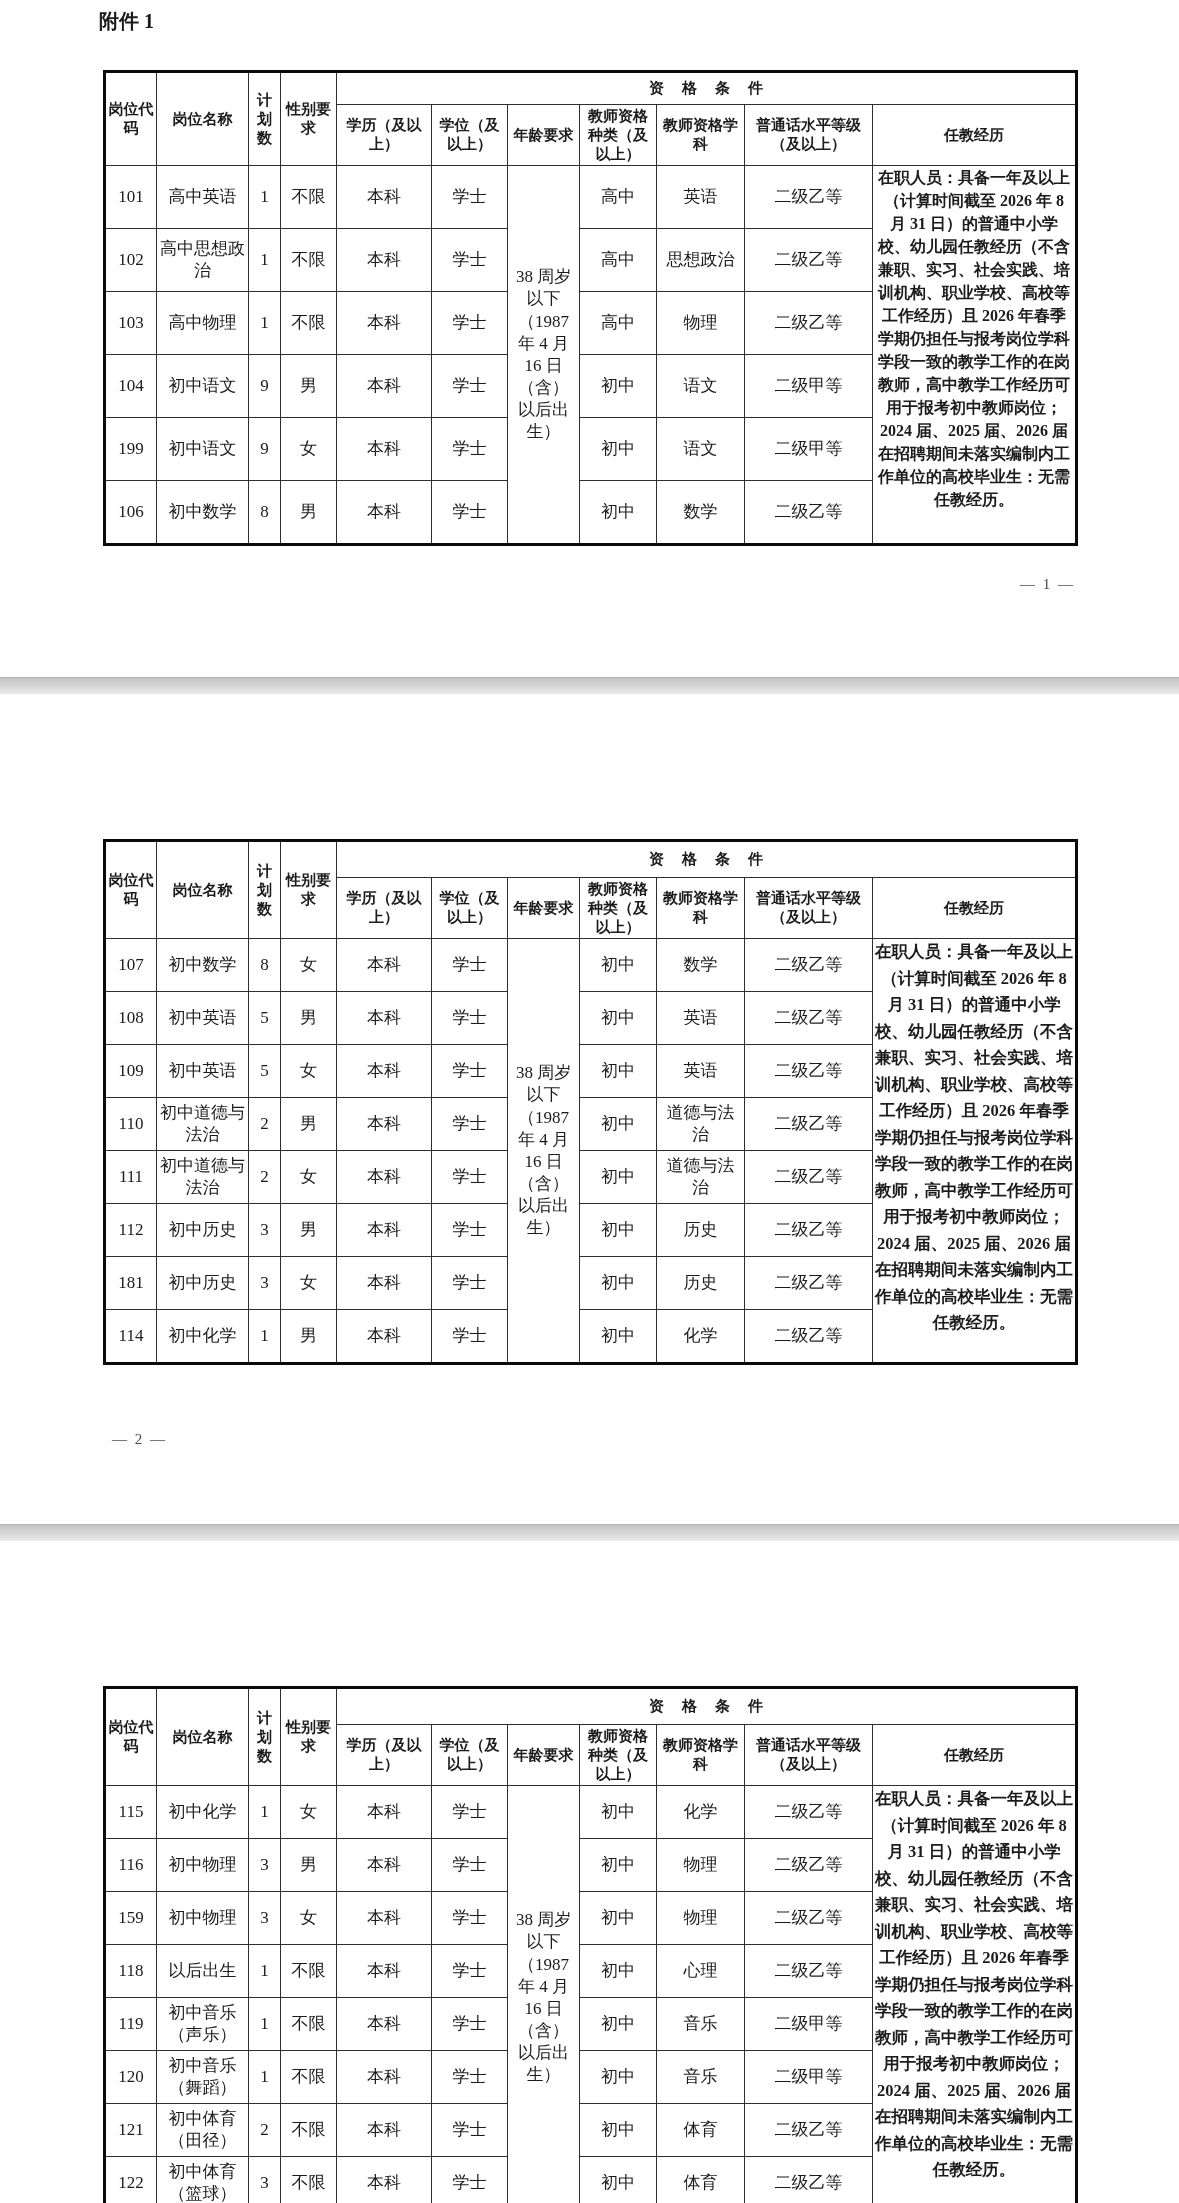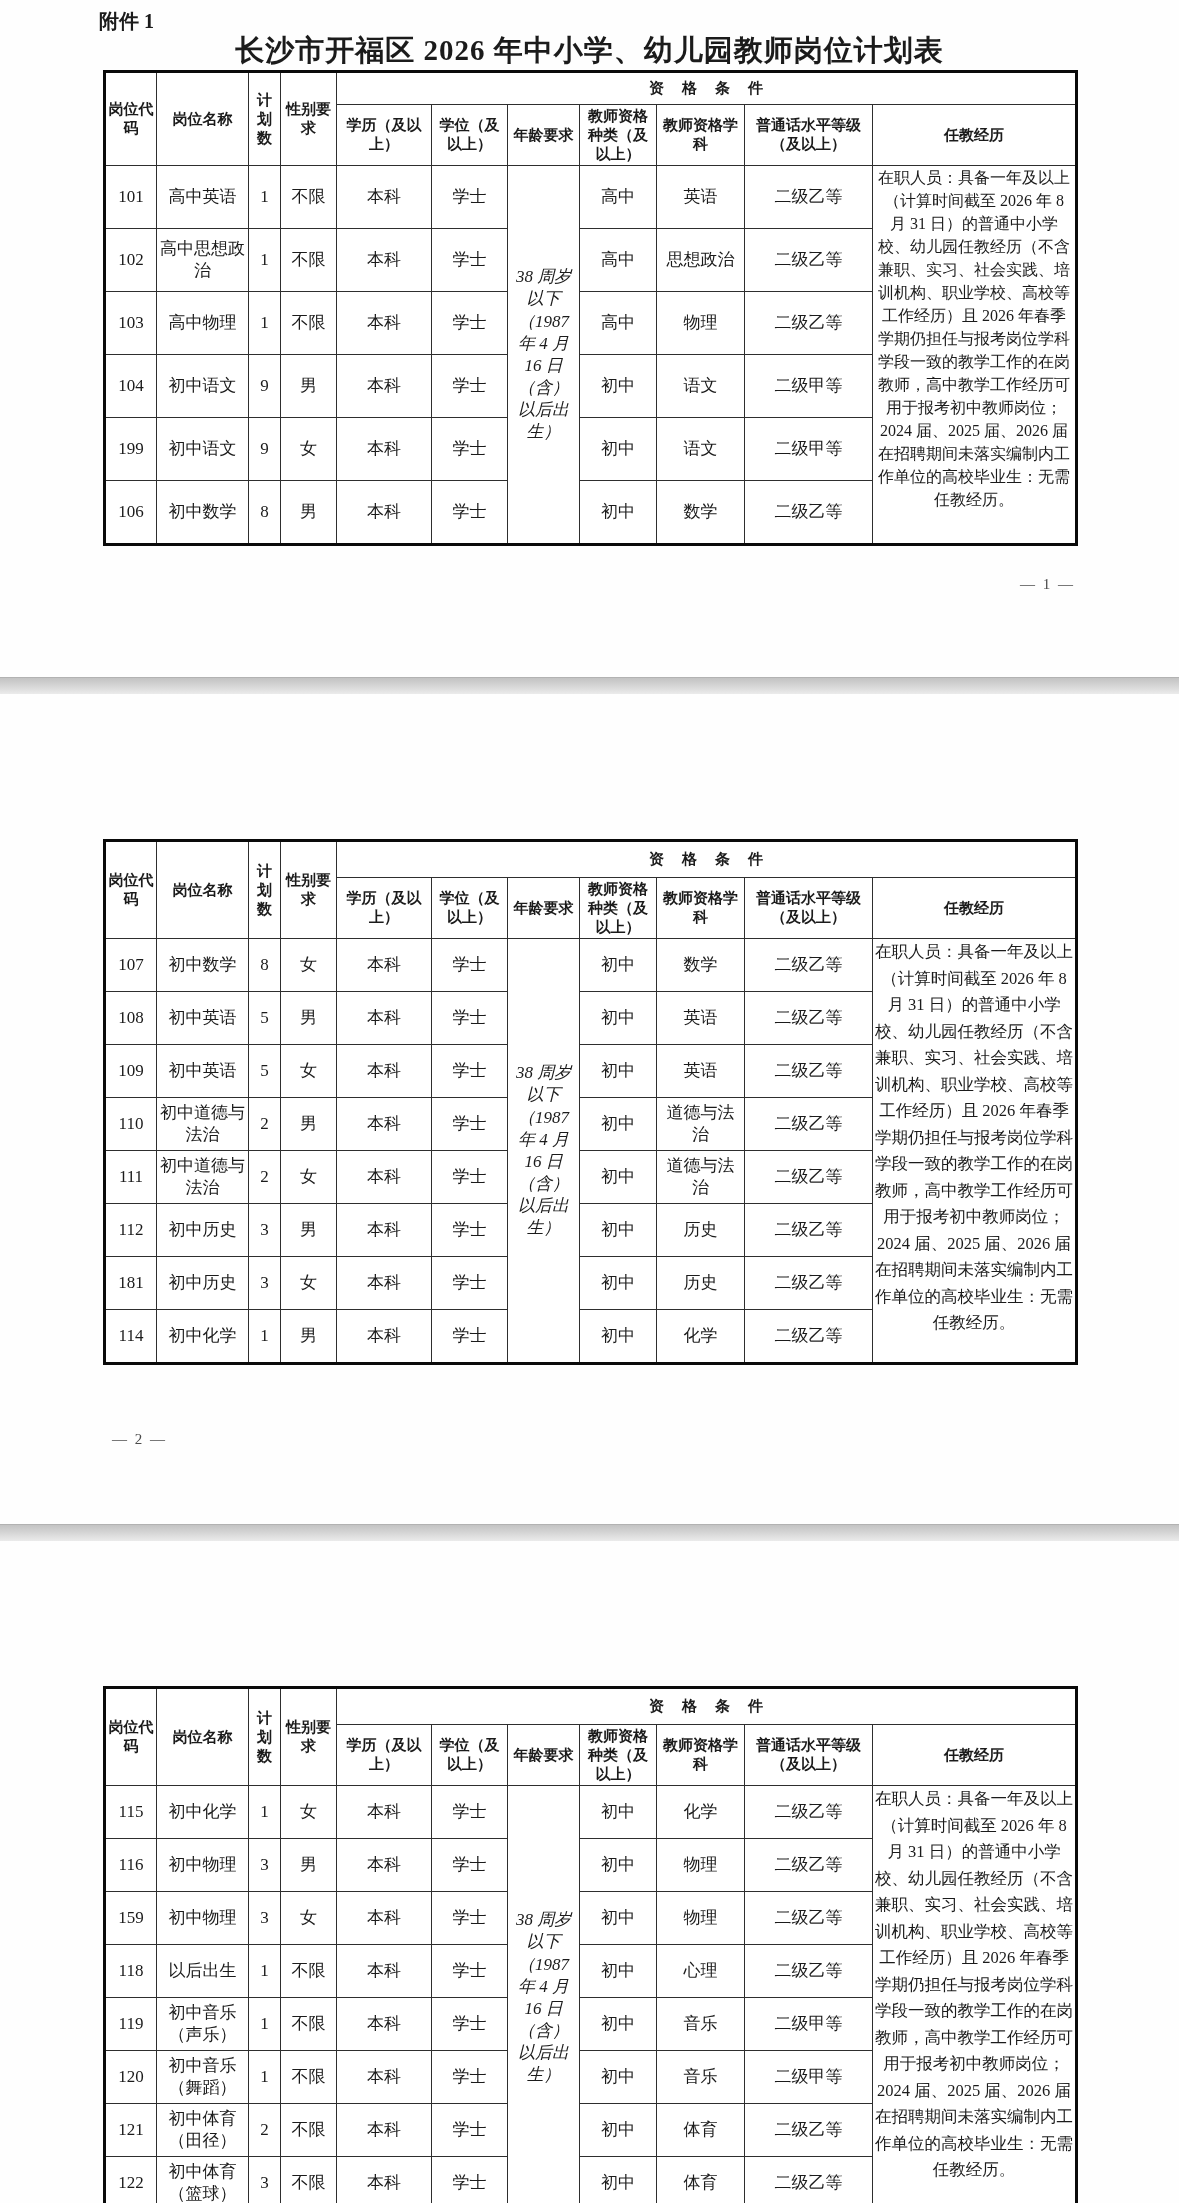--- a/index.html
+++ b/index.html
@@ -28,33 +28,32 @@
   table.plan-table th{font-family:"Liberation Sans","DejaVu Sans",sans-serif;
                       font-size:15px;font-weight:700;line-height:1.25;padding:2px 1px;text-align:center;}
   th.group-th{font-size:16px;letter-spacing:18px;text-indent:18px;}
   .p1 th.group-th{height:27px;}
   .p2 th.group-th,.p3 th.group-th{height:31px;}
   .p1 tr.sub th{height:42px;}
   .p2 tr.sub th,.p3 tr.sub th{height:54px;}
   table.plan-table td{font-size:17px;text-align:center;line-height:1.3;padding:0 2px;}
   .p1 tbody td{height:62px;}
   .p2 tbody td,.p3 tbody td{height:52px;}
-  td.age-cell{padding:0 7px;font-size:16.5px;line-height:1.62;font-style:italic;}
-  td.exp-cell{vertical-align:top;text-align:justify;padding:5px 9px 4px 10px;}
+  td.age-cell{padding:0 7px;font-size:16.5px;line-height:1.62;}
+  td.exp-cell{vertical-align:top;text-align:justify;padding:5px 9px 4px 10px;font-weight:bold;}
   .p1 td.exp-cell{font-size:16px;line-height:23px;}
   .p2 td.exp-cell,.p3 td.exp-cell{font-size:16.5px;line-height:26.5px;}
 </style>
 </head>
 <body>
 
 <div class="viewport">
 
   <section class="page" id="page1">
     <div class="attachment">附件 1</div>
-    <div class="doc-title">长沙市开福区 2026 年中小学、幼儿园教师岗位计划表</div>
     <div class="table-slot">
         <table class="plan-table p1">
           <colgroup>
             <col style="width: 52px;">
             <col style="width: 92px;">
             <col style="width: 32px;">
             <col style="width: 56px;">
             <col style="width: 95px;">
             <col style="width: 76px;">
             <col style="width: 72px;">

